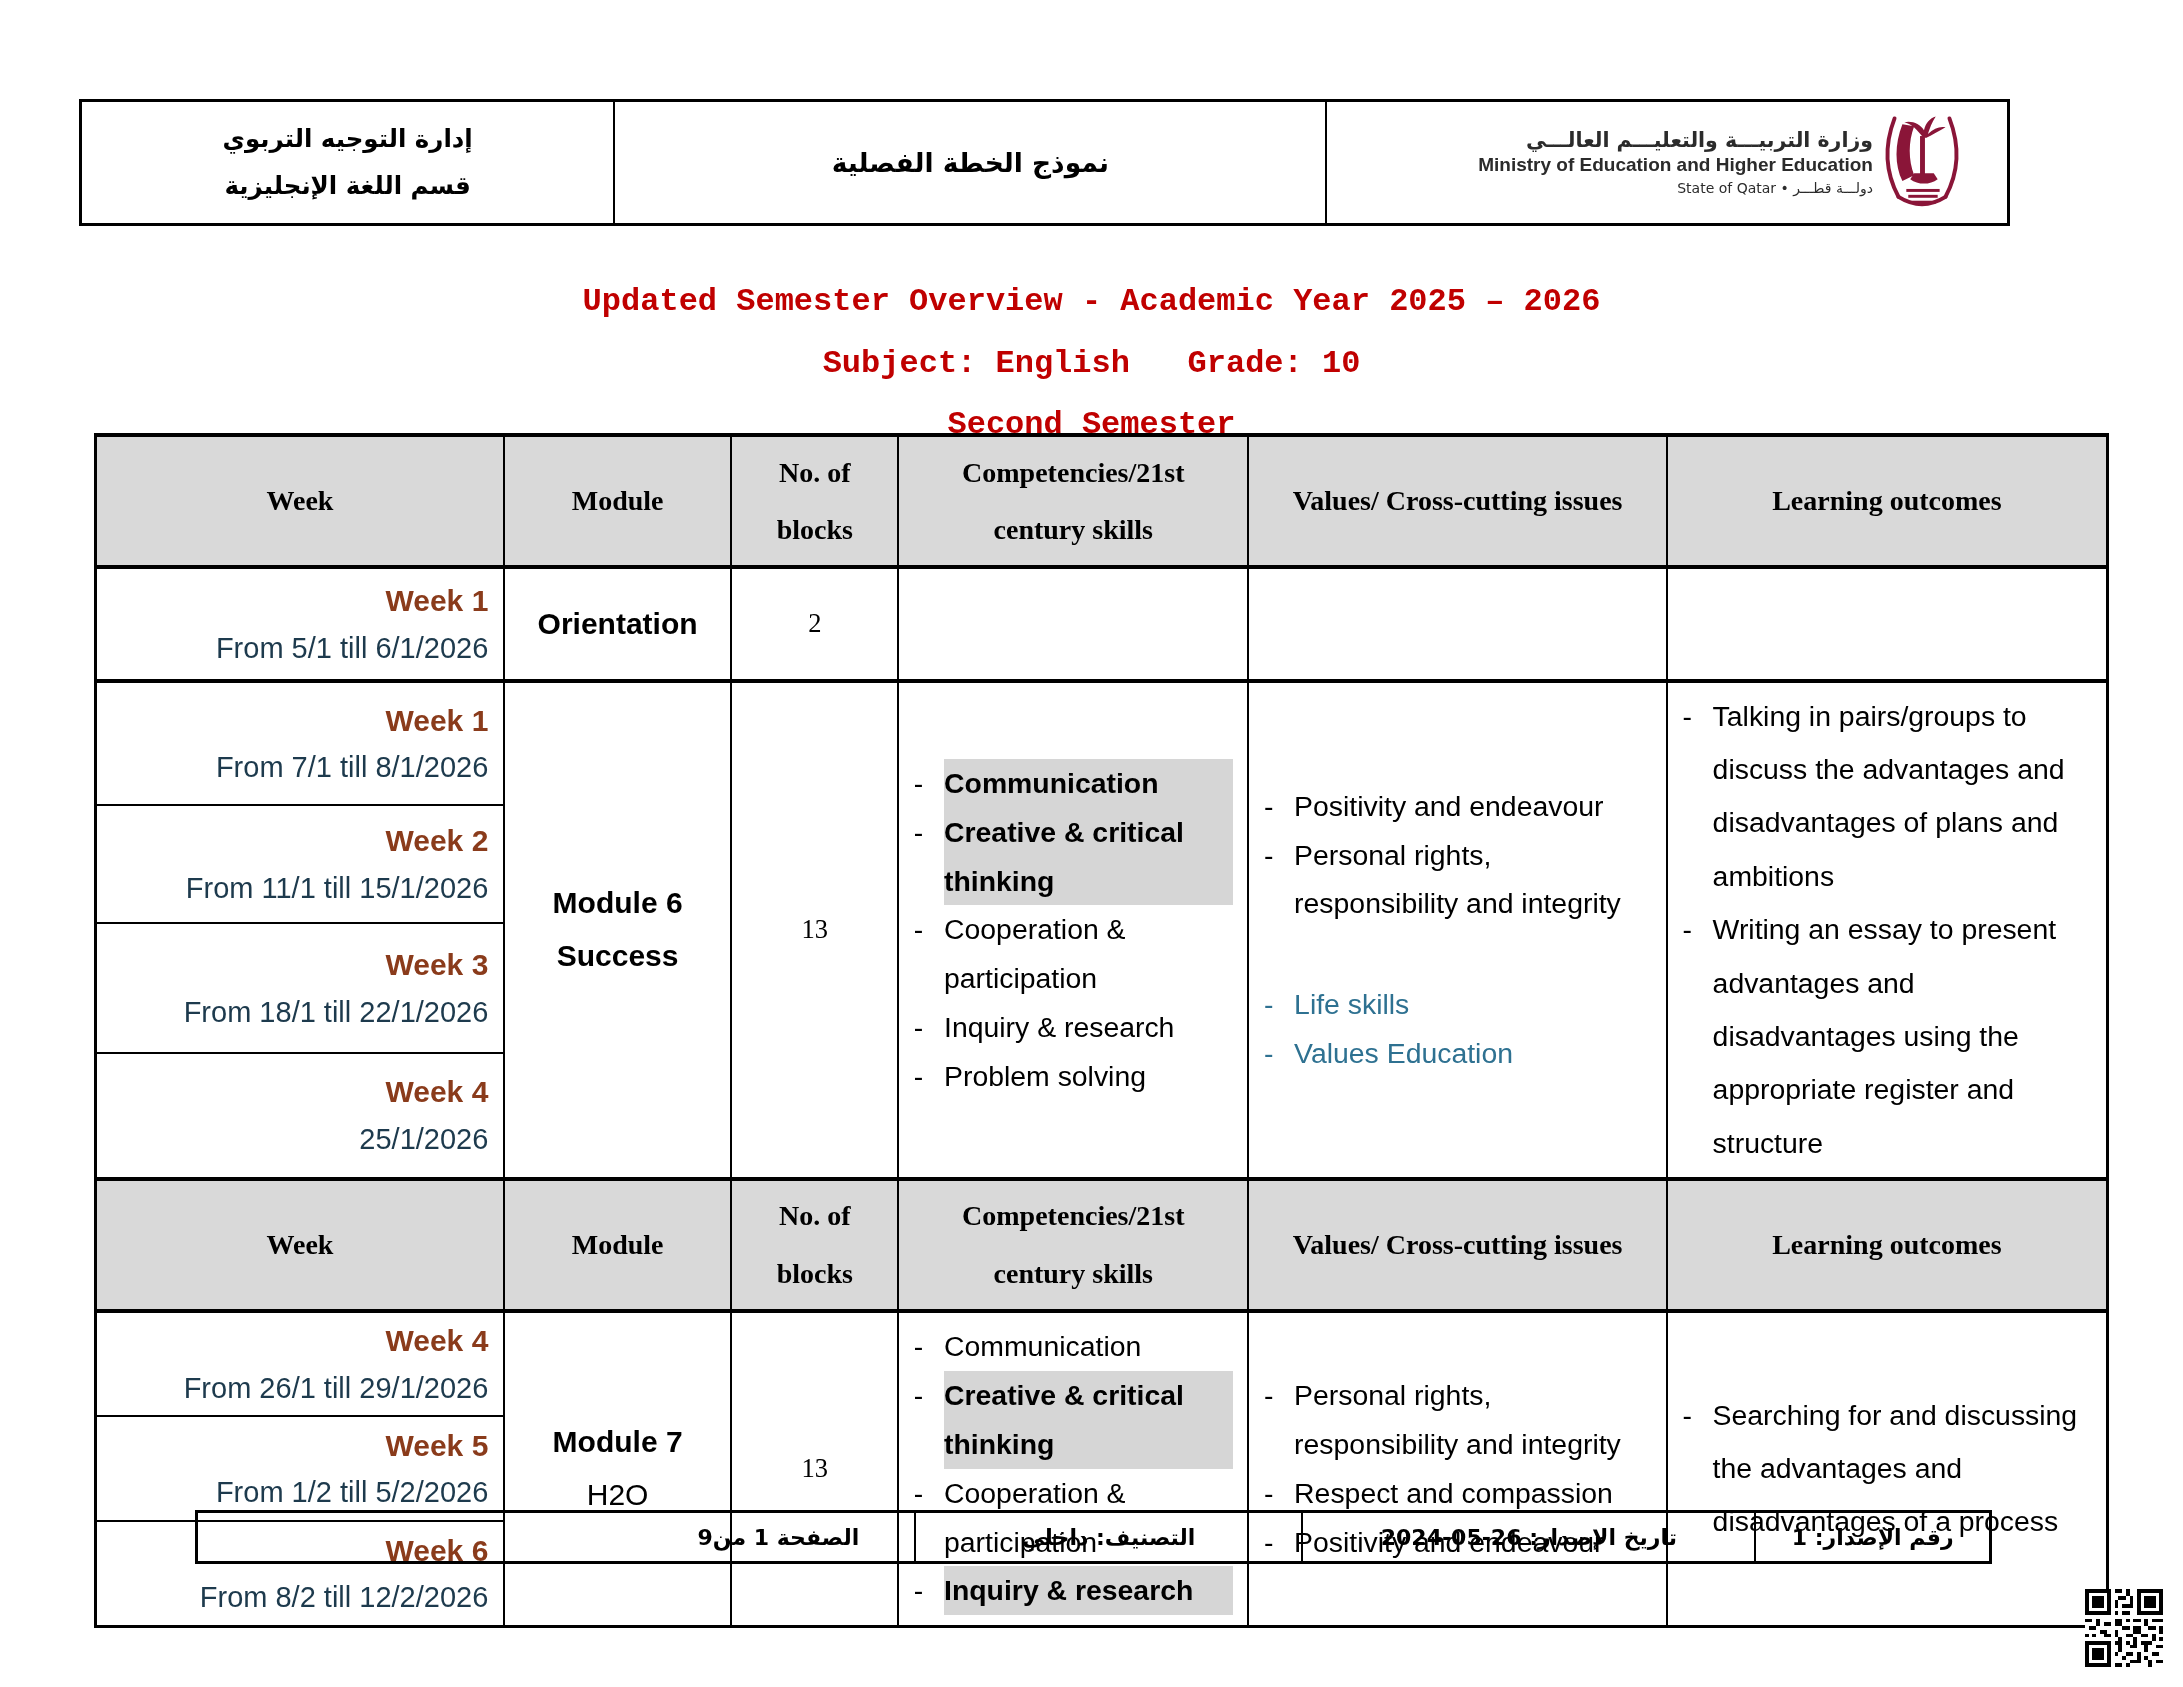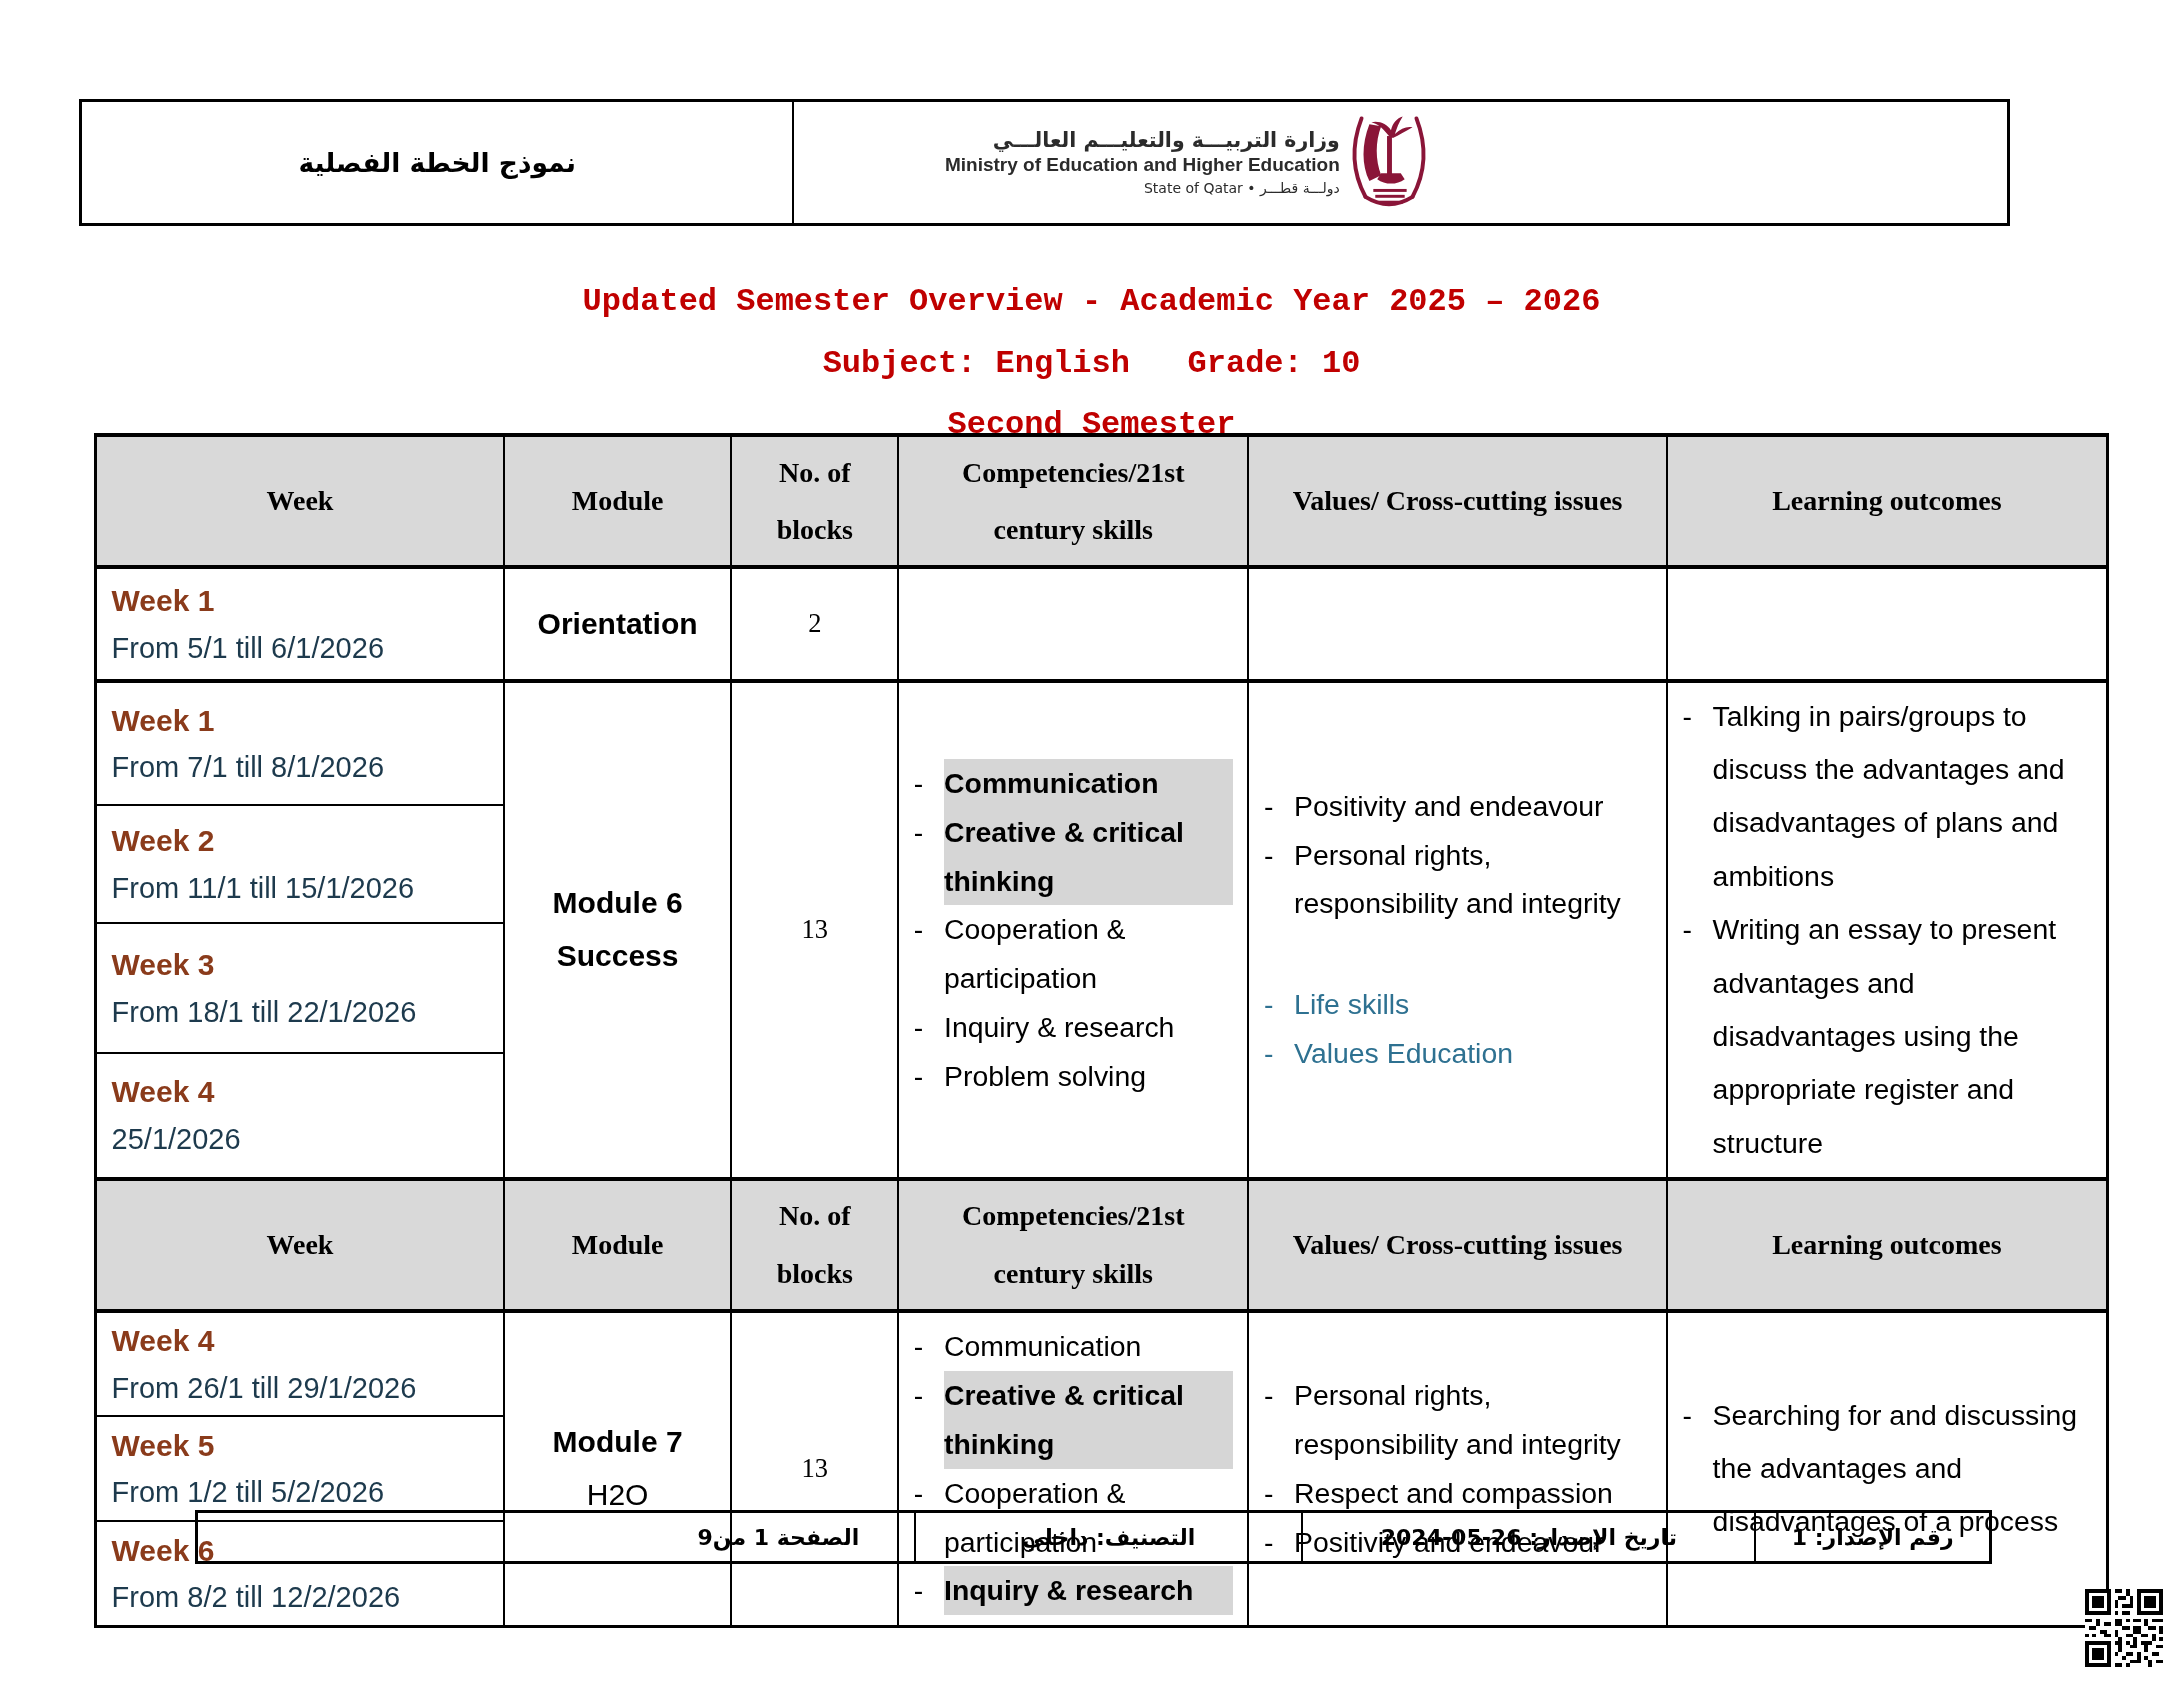--- a/index.html
+++ b/index.html
@@ -40,21 +40,21 @@
              font-size:28px;line-height:2.05;text-align:center;
              border-top:4px solid #000;border-bottom:4px solid #000;}
   tr.hrow{height:116px;}
 
   tr.r-orient{height:114px;}
   tr.r-orient td{border-bottom:4px solid #000;}
   tr.m6a{height:109px;} tr.m6b{height:95px;} tr.m6c{height:114px;} tr.m6d{height:111px;}
   tr.m6d td{border-bottom:4px solid #000;}
   tr.m7a{height:94px;} tr.m7b{height:93px;} tr.m7c{height:91px;}
 
-  td.weekcell{text-align:left;}
+  td.weekcell{text-align:right;}
   .wk{color:#8a3b1b;font-weight:bold;font-size:30px;line-height:1.45;}
   .dates{color:#1d3a4d;font-size:29px;line-height:1.45;margin-top:4px;}
 
   td.modcell{text-align:center;font-size:30px;line-height:1.75;}
   .mod-b{font-weight:bold;}
   td.blockcell{text-align:center;font-family:"Liberation Serif",serif;font-size:26.5px;}
 
   td.listcell{padding:16px 17px;}
   ul.dashlist{list-style:none;margin:0;padding:0;font-size:28.4px;line-height:1.72;}
   ul.dashlist li{display:flex;gap:13.2px;}
@@ -77,20 +77,24 @@
 
   
   .qr{position:absolute;left:2085px;top:1589px;width:78px;height:78px;}
 </style>
 </head>
 <body>
 
 <div class="page">
 
   <div class="band">
+    <div class="band-cell dept">
+      <div class="ar dept-line">إدارة التوجيه التربوي</div>
+      <div class="ar dept-line">قسم اللغة الإنجليزية</div>
+    </div>
     <div class="band-cell form">
       <div class="ar form-line">نموذج الخطة الفصلية</div>
     </div>
     <div class="band-cell ministry">
       <div class="logo-text">
         <div class="ar logo-ar">وزارة التربيـــة والتعليـــم العالـــي</div>
         <div class="logo-en">Ministry of Education and Higher Education</div>
         <div class="ar logo-state">State of Qatar • دولـــة قطـــر</div>
       </div>
       <svg width="98" height="105" viewBox="0 0 100 106">

